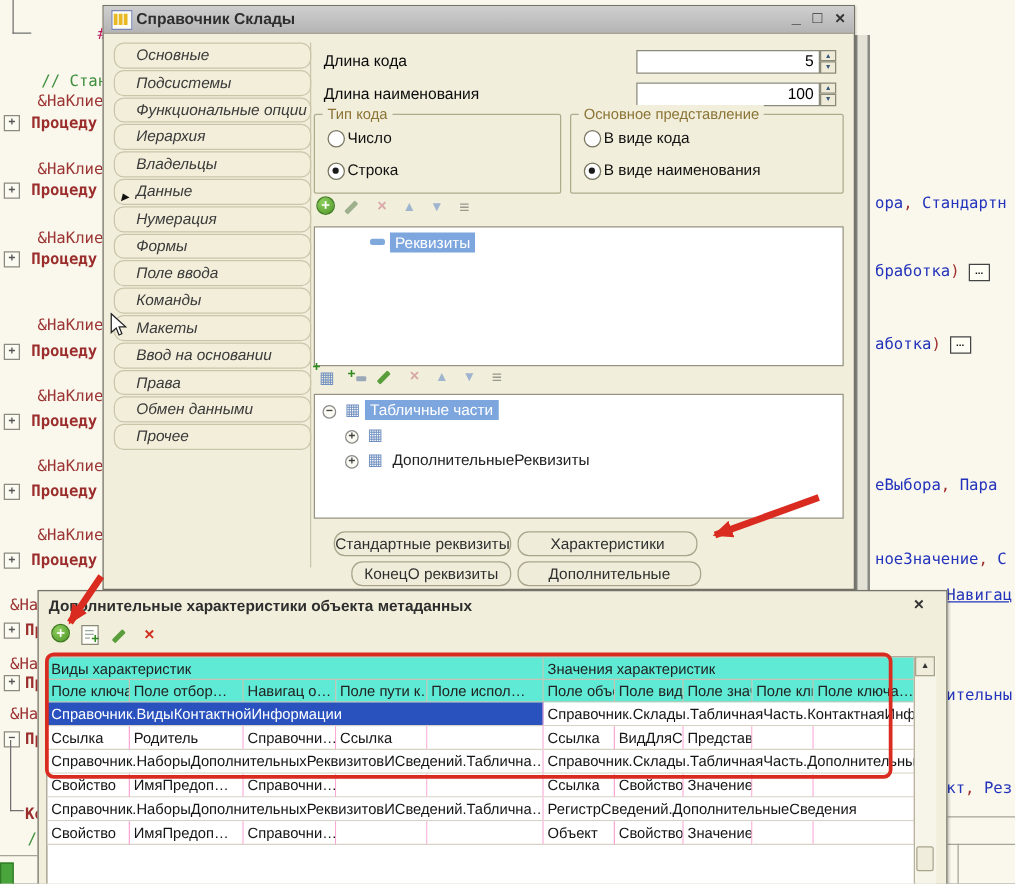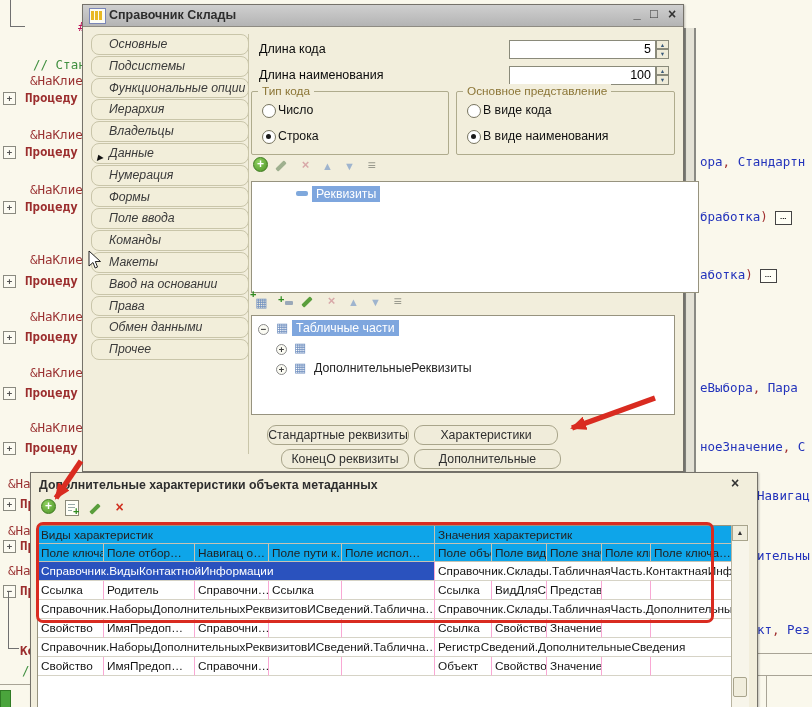--- a/index.html
+++ b/index.html
@@ -81,21 +81,21 @@
             background:#FBFBF3;font:bold 9px "DejaVu Sans Mono",monospace;color:#444;
             text-align:center;line-height:9px;box-sizing:border-box;}
   
   .btn{position:absolute;height:20px;background:#F0ECDA;border:1px solid #A9A58B;border-radius:9px;
        font-size:12.3px;color:#2F2F2F;text-align:center;line-height:18px;box-sizing:border-box;}
   
   .grid{position:absolute;background:#fff;border:1px solid #97937F;overflow:hidden;}
   .grow{display:flex;}
   .gcell{box-sizing:border-box;border-right:1px solid #f9a8d4;border-bottom:1px solid #D6D3C6;
          font-size:11.8px;color:#151515;padding:2px 3px 0 3px;white-space:pre;overflow:hidden;background:#fff;}
-  .gcell.hdr{background:#0ea5e9;border-right:1px solid #C6C3B4;border-bottom:1px solid #C6C3B4;color:#222;}
+  .gcell.hdr{background:#5eead4;border-right:1px solid #C6C3B4;border-bottom:1px solid #C6C3B4;color:#222;}
   .gcell.selblue{background:#2A52BE;color:#fff;}
   .scrollbar{position:absolute;background:#F7F5EA;border-left:1px solid #B8B4A0;}
   .scrbtn{position:absolute;left:0;top:0;width:16px;height:16px;background:#F0EDDC;border:1px solid #A8A48C;
           box-sizing:border-box;font-size:7px;color:#333;text-align:center;line-height:14px;}
   .scrthumb{position:absolute;left:1px;width:14px;height:20px;background:#F0EDDC;border:1px solid #A8A48C;
             box-sizing:border-box;border-radius:2px;}
   
   .redrect{position:absolute;border:3px solid #D92B20;border-radius:7px;z-index:10;pointer-events:none;}
   .annot{z-index:10;pointer-events:none;}
   .cursor{z-index:11;pointer-events:none;}
@@ -140,21 +140,21 @@
       <div class="foldbox" style="left: 3px; top: 585px;">−</div>
       <div class="codefrag c-kw" style="left: 20px; top: 644px;"><span>КонецПр</span></div>
       <div class="codefrag c-com" style="left: 22px; top: 664px;"><span>//</span></div>
     </div>
   <div id="code-right">
       <div class="codefrag c-id" style="left: 700px; top: 155px;"><span>ора</span><span class="c-punct">,</span><span> Стандартн</span></div>
       <div class="codefrag c-id" style="left: 700px; top: 210px;"><span>бработка</span><span class="c-punct">)</span><span class="dotsbox">...</span></div>
       <div class="codefrag c-id" style="left: 700px; top: 268px;"><span>аботка</span><span class="c-punct">)</span><span class="dotsbox">...</span></div>
       <div class="codefrag c-id" style="left: 700px; top: 381px;"><span>еВыбора</span><span class="c-punct">,</span><span> Пара</span></div>
       <div class="codefrag c-id" style="left: 700px; top: 440px;"><span>ноеЗначение</span><span class="c-punct">,</span><span> С</span></div>
-      <div class="codefrag c-id" style="left: 757px; top: 489px;"><span>Навигац</span></div>
+      <div class="codefrag c-id" style="left: 757px; top: 469px; text-decoration: underline;"><span>Навигац</span></div>
       <div class="codefrag c-id" style="left: 757px; top: 549px;"><span>ительны</span></div>
       <div class="codefrag c-id" style="left: 757px; top: 623px;"><span>кт</span><span class="c-punct">,</span><span> Рез</span></div>
     </div>
   <div class="bracket" style="left:10px;top:0;width:14px;height:26px;z-index:1;"></div>
   <div class="bracket" style="left:8px;top:592px;width:10px;height:56px;z-index:1;"></div>
   <div class="splitter"></div>
   <div class="bgline" style="left:0;top:684px;width:30px;height:1px;"></div>
   <div class="abs" style="left:0;top:690px;width:9px;height:17px;background:#4AA43C;border:1px solid #2F7A24;z-index:1;"></div>
   <div class="bgline" style="left:757px;top:653px;width:55px;height:1px;"></div>
   <div class="bgline" style="left:757px;top:675px;width:55px;height:1px;"></div>
@@ -261,21 +261,21 @@
           <div class="pencil dis">
             <i></i>
           </div>
         </div>
       <div class="tbicon glyph gl-x-dis" style="left:44px;top:0;">×</div>
       <div class="tbicon glyph gl-up" style="left:66px;top:1px;">▲</div>
       <div class="tbicon glyph gl-dn" style="left:88px;top:1px;">▼</div>
       <div class="tbicon glyph gl-list" style="left:110px;top:0;">≡</div>
     </div>
 
-    <div class="treebox" style="left:168px;top:176px;width:422px;height:110px;padding-left:24px;">
+    <div class="treebox" style="left:168px;top:176px;width:422px;height:110px;">
       <span class="minuspill" style="left:44px;top:9px;"></span>
       <span class="tree-label sel" style="left:60px;top:4px;">Реквизиты</span>
     </div>
 
     <div class="abs" style="left:170px;top:288px;width:420px;height:18px;">
       <div class="tbicon" style="left:0;top:0;">
         <span class="glyph gl-table">▦</span>
         <span class="miniplus" style="left:-3px;top:-5px;">+</span>
       </div>
       <div class="tbicon" style="left:24px;top:0;">

